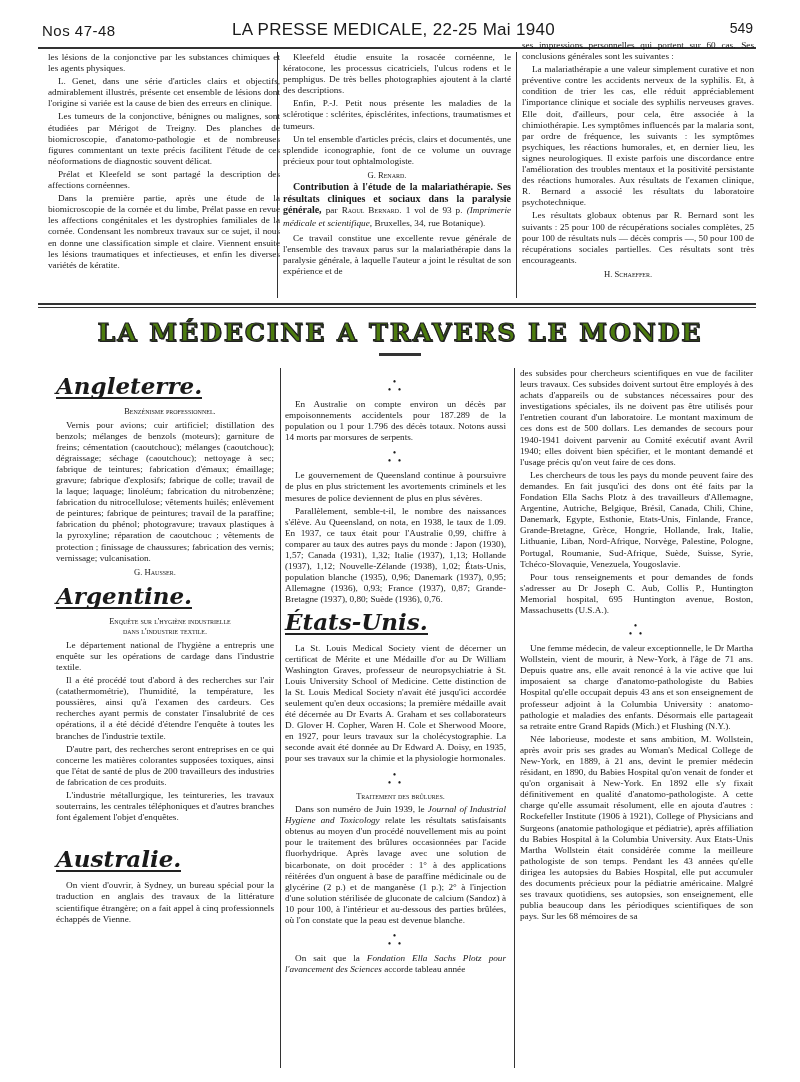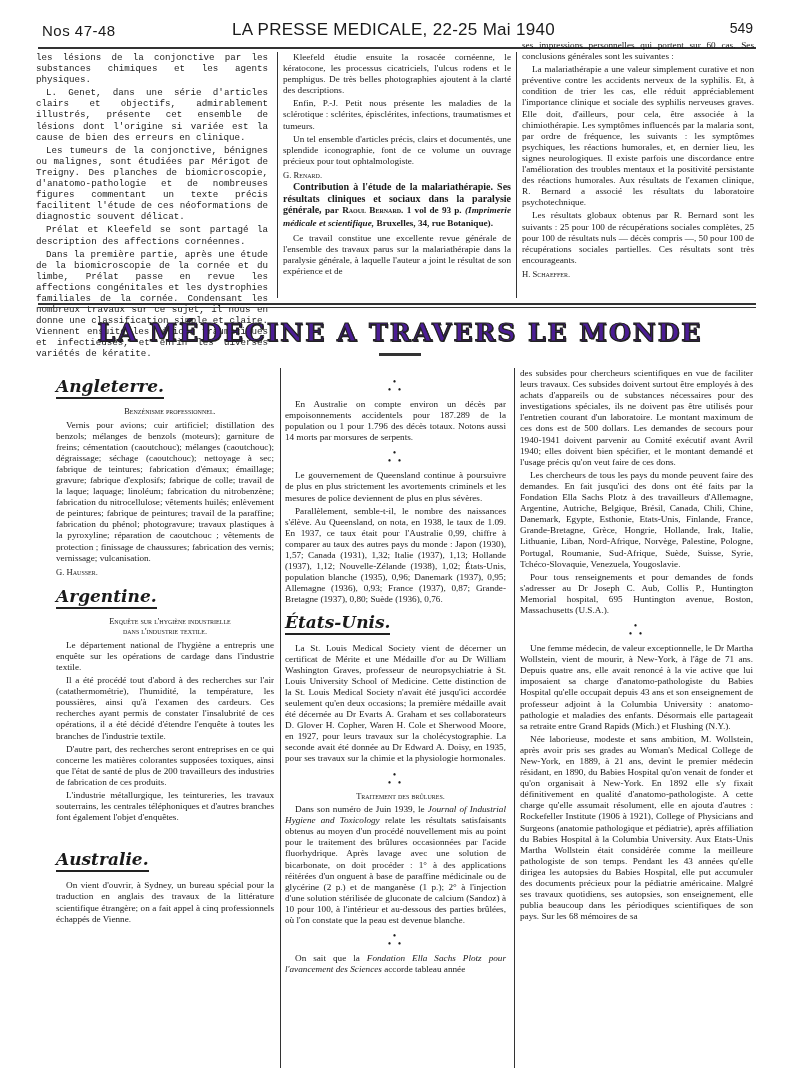--- a/index.html
+++ b/index.html
@@ -13,43 +13,43 @@
   .rh-title { position: absolute; left: 0; right: 8px; top: 0; text-align: center; font-size: 17px; letter-spacing: 0.3px; }
   .rh-page { position: absolute; right: 2px; top: 0; font-size: 14px; }
   .rule-head { position: absolute; top: 47px; left: 38px; width: 718px; height: 0; border-top: 2px solid #333; }
 
   .col { position: absolute; font-size: 9.2px; line-height: 11.1px; text-align: justify; }
   .col p { margin: 0; text-indent: 10px; }
   .col p.noind { text-indent: 0; }
   .col p + p { margin-top: 2px; }
   .vrule { position: absolute; border-left: 1px solid #333; }
 
-  .top-col1 { left: 36px; top: 52px; width: 232px; font-family: Liberation Mono, monospace; }
+  .top-col1 { left: 48px; top: 52px; width: 232px; }
   .top-col2 { left: 283px; top: 52px; width: 228px; }
   .top-col3 { left: 522px; top: 40px; width: 232px; }
 
-  .sig { text-align: left; font-variant: small-caps; font-size: 8.6px; margin-top: 3px; padding-right: 20px; }
+  .sig { text-align: center; font-variant: small-caps; font-size: 8.6px; margin-top: 3px; padding-right: 20px; }
   .book-title { font-weight: bold; font-size: 10px; line-height: 11.5px; text-indent: 10px; margin-top: 6px; }
-  .book-title .rest { font-weight: bold; font-size: 9.2px; }
+  .book-title .rest { font-weight: normal; font-size: 9.2px; }
   .sc { font-variant: small-caps; }
   .it { font-style: italic; }
 
   .rule-mid { position: absolute; left: 38px; width: 718px; border-top: 2px solid #333; }
   .rule-mid2 { position: absolute; left: 38px; width: 718px; border-top: 1px solid #333; }
 
   .section-title { position: absolute; top: 318px; left: 0; width: 800px; text-align: center;
                    font-family: "DejaVu Serif", serif; font-weight: bold; font-size: 25px; letter-spacing: 2px;
-                   color: #4c1d95; -webkit-text-stroke: 1.2px #222; text-shadow: 1px 1px 0 #222; }
+                   color: #4d7c0f; -webkit-text-stroke: 1.2px #222; text-shadow: 1px 1px 0 #222; }
   .section-underline { position: absolute; top: 353px; left: 379px; width: 42px; border-top: 3px solid #333; }
 
   .bot-col1 { left: 56px; top: 372px; width: 218px; }
   .bot-col2 { left: 285px; top: 372px; width: 221px; }
   .bot-col3 { left: 520px; top: 368px; width: 233px; }
 
-  .country { font-family: "DejaVu Serif", serif; font-style: italic; font-weight: bold; font-size: 17px;
+  .country { font-family: "DejaVu Serif", serif; font-style: italic; font-weight: bold; font-size: 23px;
              line-height: 20px; display: inline-block; border-bottom: 2px solid #222; padding-bottom: 1px;
              margin: 4px 0 8px 0; }
   .subhead { text-align: center; font-variant: small-caps; font-size: 8.4px; line-height: 10.5px; margin: 6px 0 8px 0; text-indent: 0; }
   .asterism { text-align: center; font-size: 10px; line-height: 8px; margin: 6px 0 5px 0; letter-spacing: 2px; }
   .asterism span { display: block; }
 </style>
 </head>
 <body>
 
 <div class="page">

